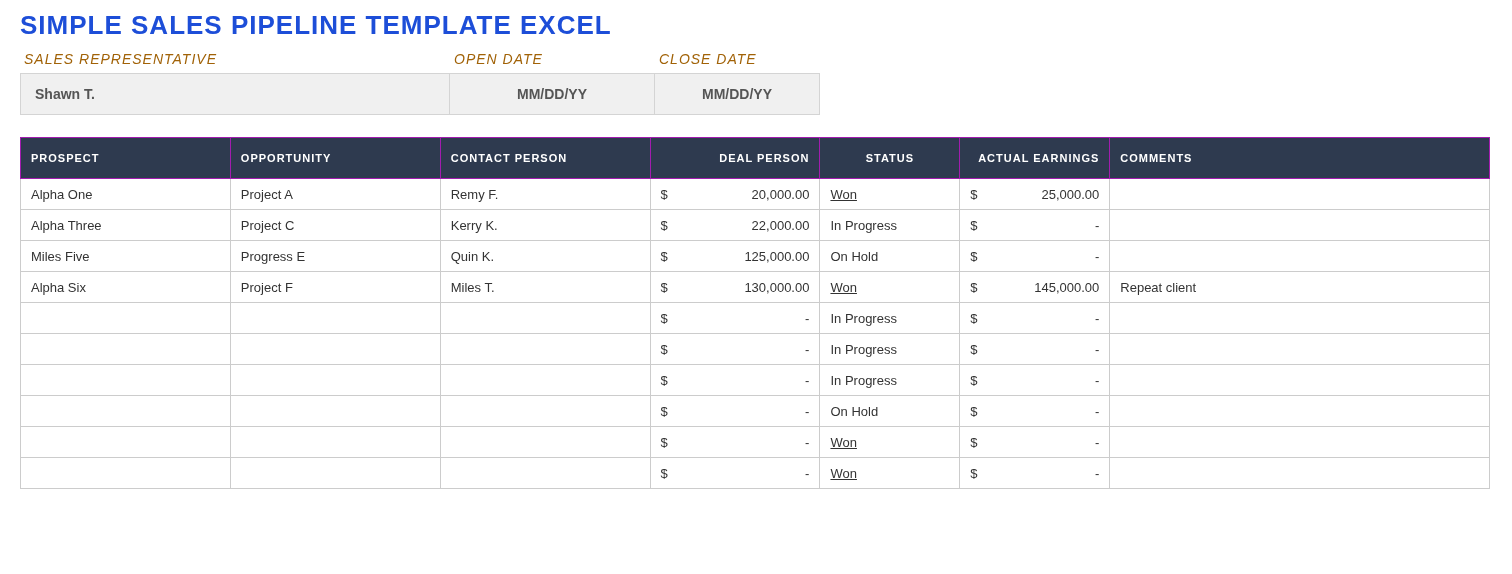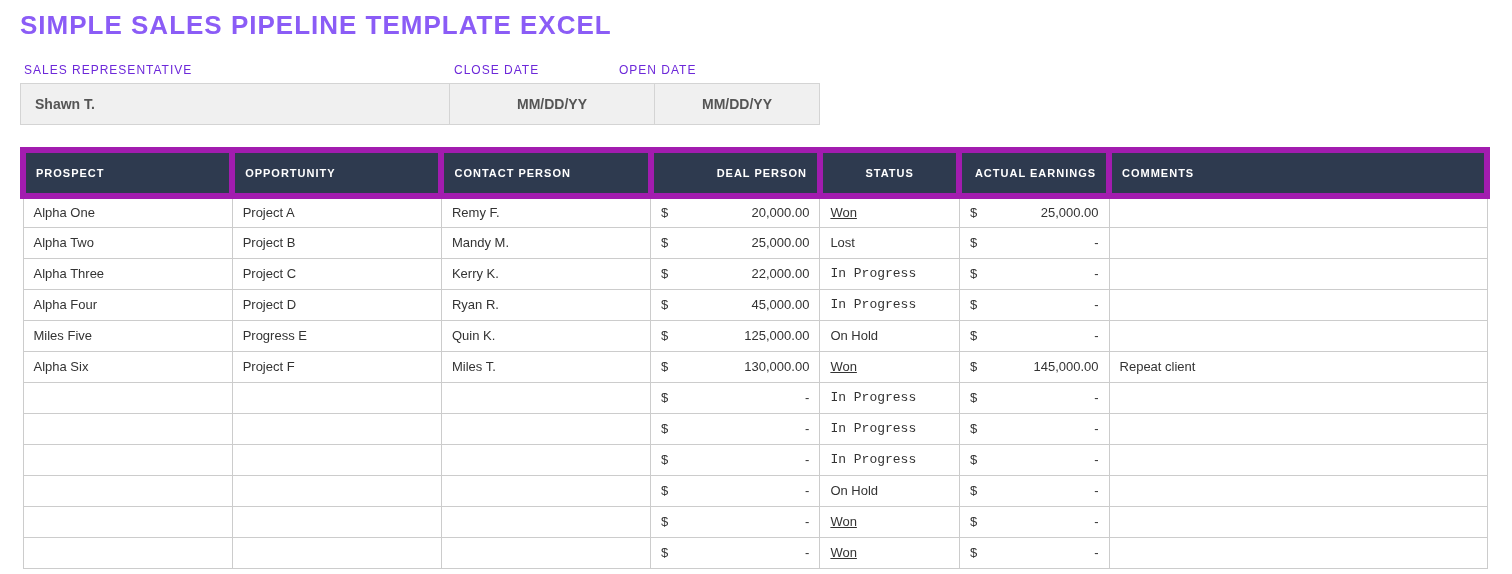--- a/index.html
+++ b/index.html
@@ -7,39 +7,40 @@
     font-family: "Century Gothic", "Segoe UI", Arial, sans-serif;
     background: #fff;
     padding: 10px 20px;
     color: #333;
     font-size: 14px;
   }
   .title {
     font-size: 26px;
     font-weight: bold;
     letter-spacing: 1px;
-    color: #8b5cf6;
-    margin-bottom: 18px;
+    color: #1d4ed8;
+    margin-bottom: 6px;
   }
   .meta-row {
     display: flex;
     margin-bottom: 20px;
   }
   .meta-col {
     display: flex;
     flex-direction: column;
   }
   .meta-col.rep { width: 430px; }
   .meta-col.open { width: 205px; }
   .meta-col.close { width: 165px; }
   .meta-label {
-    font-size: 12px;
-    color: #6d28d9;
+    font-size: 14px;
+    color: #a16207;
     letter-spacing: 1px;
     padding: 4px 4px 6px 4px;
+    font-style: italic;
   }
   .meta-row-cells {
     display: flex;
   }
   .meta-cell {
     background: #f0f0f0;
     border: 1px solid #d4d4d4;
     padding: 12px 14px;
     font-weight: bold;
     font-size: 14px;
@@ -54,21 +55,21 @@
     border-collapse: collapse;
     width: 1470px;
   }
   table.pipeline th {
     background: #2e3a4f;
     color: #fff;
     font-size: 11px;
     letter-spacing: 1px;
     font-weight: bold;
     padding: 14px 10px;
-    border: 6px solid #a21caf;
+    border: 1px solid #a21caf;
     text-align: left;
   }
   table.pipeline th.num { text-align: right; }
   table.pipeline th.center { text-align: center; }
   table.pipeline td {
     border: 1px solid #ccc;
     padding: 6px 10px;
     height: 31px;
     font-size: 13px;
     color: #333;
@@ -92,38 +93,38 @@
   td.money .cur {
     float: left;
   }
   td.money .val {
     display: block;
     text-align: right;
   }
   td.status { padding-left: 8px; }
   td.status-Won { background: #a8b6d4; text-decoration: underline; }
   td.status-Lost { background: #ff0000; color: #000; }
-  td.status-InProgress { background: #6fc63f; font-family: Liberation Mono, monospace; }
+  td.status-InProgress { background: #6fc63f; }
   td.status-OnHold { background: #c6c6c6; }
   td.comments { }
 </style>
 </head>
 <body>
 
 <div class="title">SIMPLE SALES PIPELINE TEMPLATE EXCEL</div>
 
 <div class="meta-row">
   <div class="meta-col rep">
     <div class="meta-label">SALES REPRESENTATIVE</div>
   </div>
+  <div class="meta-col open">
+    <div class="meta-label">OPEN DATE</div>
+  </div>
   <div class="meta-col close">
     <div class="meta-label">CLOSE DATE</div>
-  </div>
-  <div class="meta-col open">
-    <div class="meta-label">OPEN DATE</div>
   </div>
 </div>
 <div class="meta-row-cells" style="margin-top:-20px; margin-bottom:22px;">
   <div class="meta-cell rep">Shawn T.</div>
   <div class="meta-cell open">MM/DD/YY</div>
   <div class="meta-cell close">MM/DD/YY</div>
 </div>
 
 <table class="pipeline">
   <thead>
@@ -147,65 +148,35 @@
           <span class="val">20,000.00</span>
         </td>
         <td class="colE status status-Won">Won</td>
         <td class="colF money">
           <span class="cur">$</span>
           <span class="val">25,000.00</span>
         </td>
         <td class="colG comments"></td>
       </tr>
       <tr>
-        <td class="colA">Alpha Two</td>
-        <td class="colB">Project B</td>
-        <td class="colC">Mandy M.</td>
-        <td class="colD money">
-          <span class="cur">$</span>
-          <span class="val">25,000.00</span>
-        </td>
-        <td class="colE status status-Lost">Lost</td>
-        <td class="colF money">
-          <span class="cur">$</span>
-          <span class="val">-</span>
-        </td>
-        <td class="colG comments"></td>
-      </tr>
-      <tr>
         <td class="colA">Alpha Three</td>
         <td class="colB">Project C</td>
         <td class="colC">Kerry K.</td>
         <td class="colD money">
           <span class="cur">$</span>
           <span class="val">22,000.00</span>
         </td>
         <td class="colE status status-InProgress">In Progress</td>
         <td class="colF money">
           <span class="cur">$</span>
           <span class="val">-</span>
         </td>
         <td class="colG comments"></td>
       </tr>
       <tr>
-        <td class="colA">Alpha Four</td>
-        <td class="colB">Project D</td>
-        <td class="colC">Ryan R.</td>
-        <td class="colD money">
-          <span class="cur">$</span>
-          <span class="val">45,000.00</span>
-        </td>
-        <td class="colE status status-InProgress">In Progress</td>
-        <td class="colF money">
-          <span class="cur">$</span>
-          <span class="val">-</span>
-        </td>
-        <td class="colG comments"></td>
-      </tr>
-      <tr>
         <td class="colA">Miles Five</td>
         <td class="colB">Progress E</td>
         <td class="colC">Quin K.</td>
         <td class="colD money">
           <span class="cur">$</span>
           <span class="val">125,000.00</span>
         </td>
         <td class="colE status status-OnHold">On Hold</td>
         <td class="colF money">
           <span class="cur">$</span>

